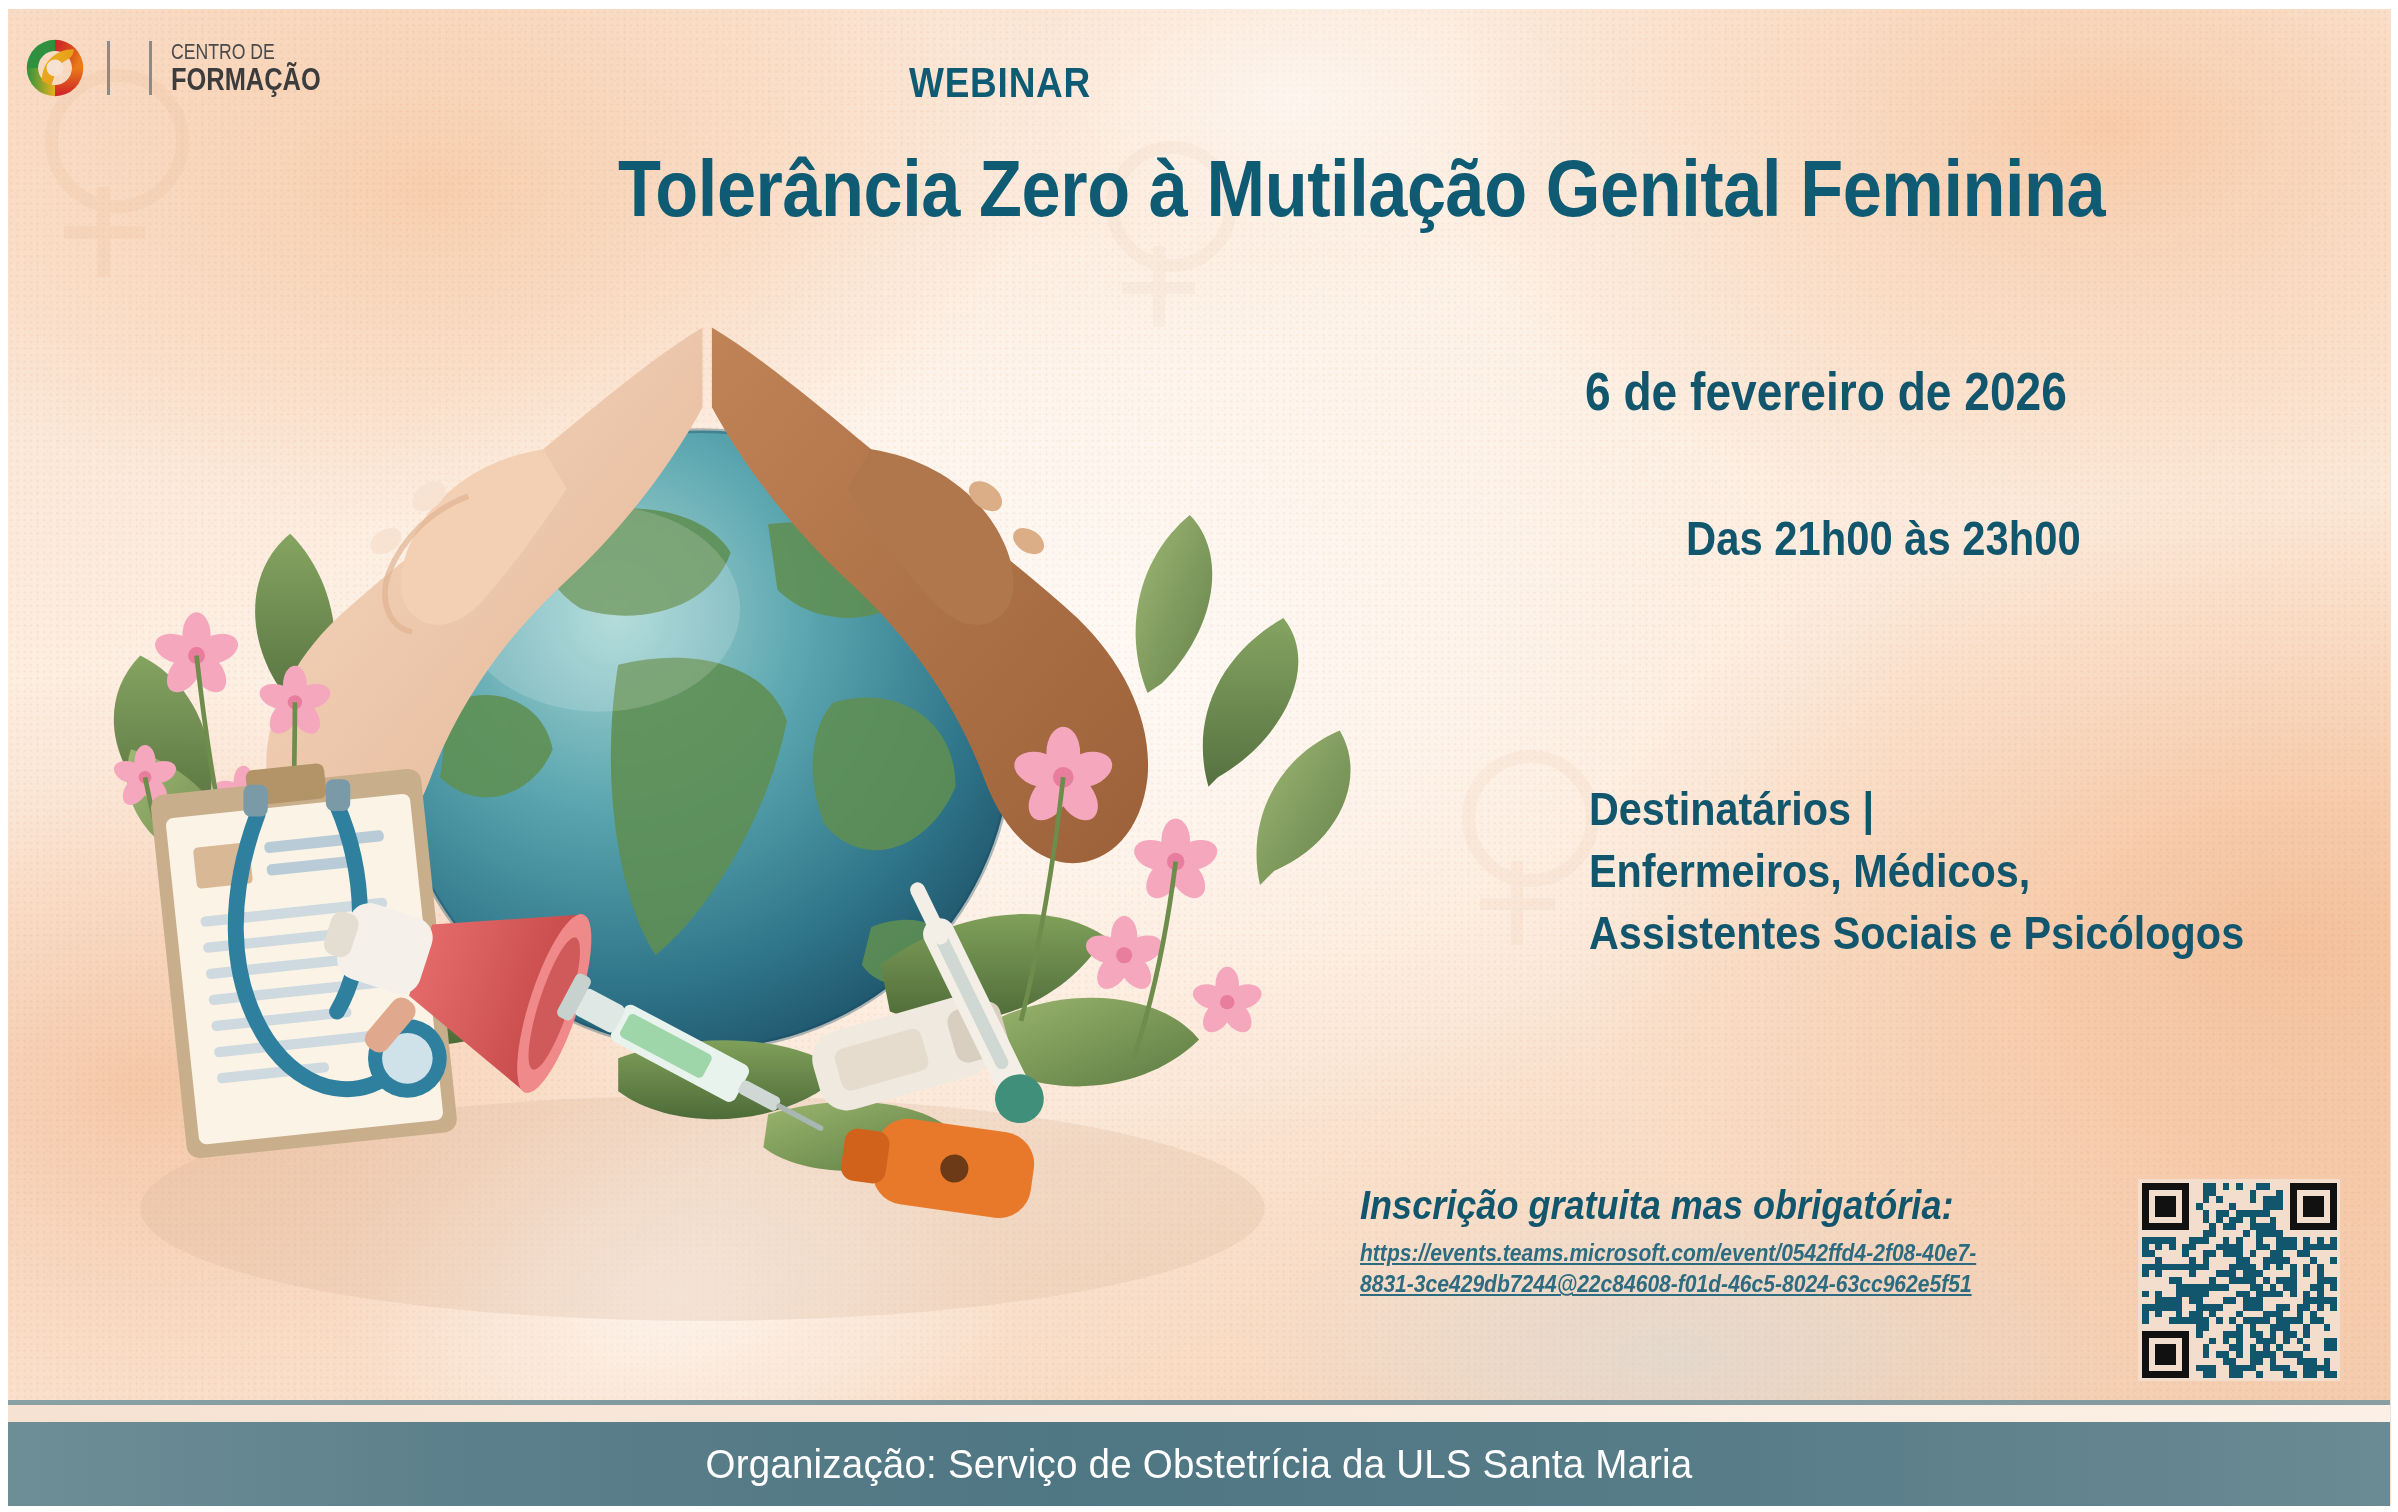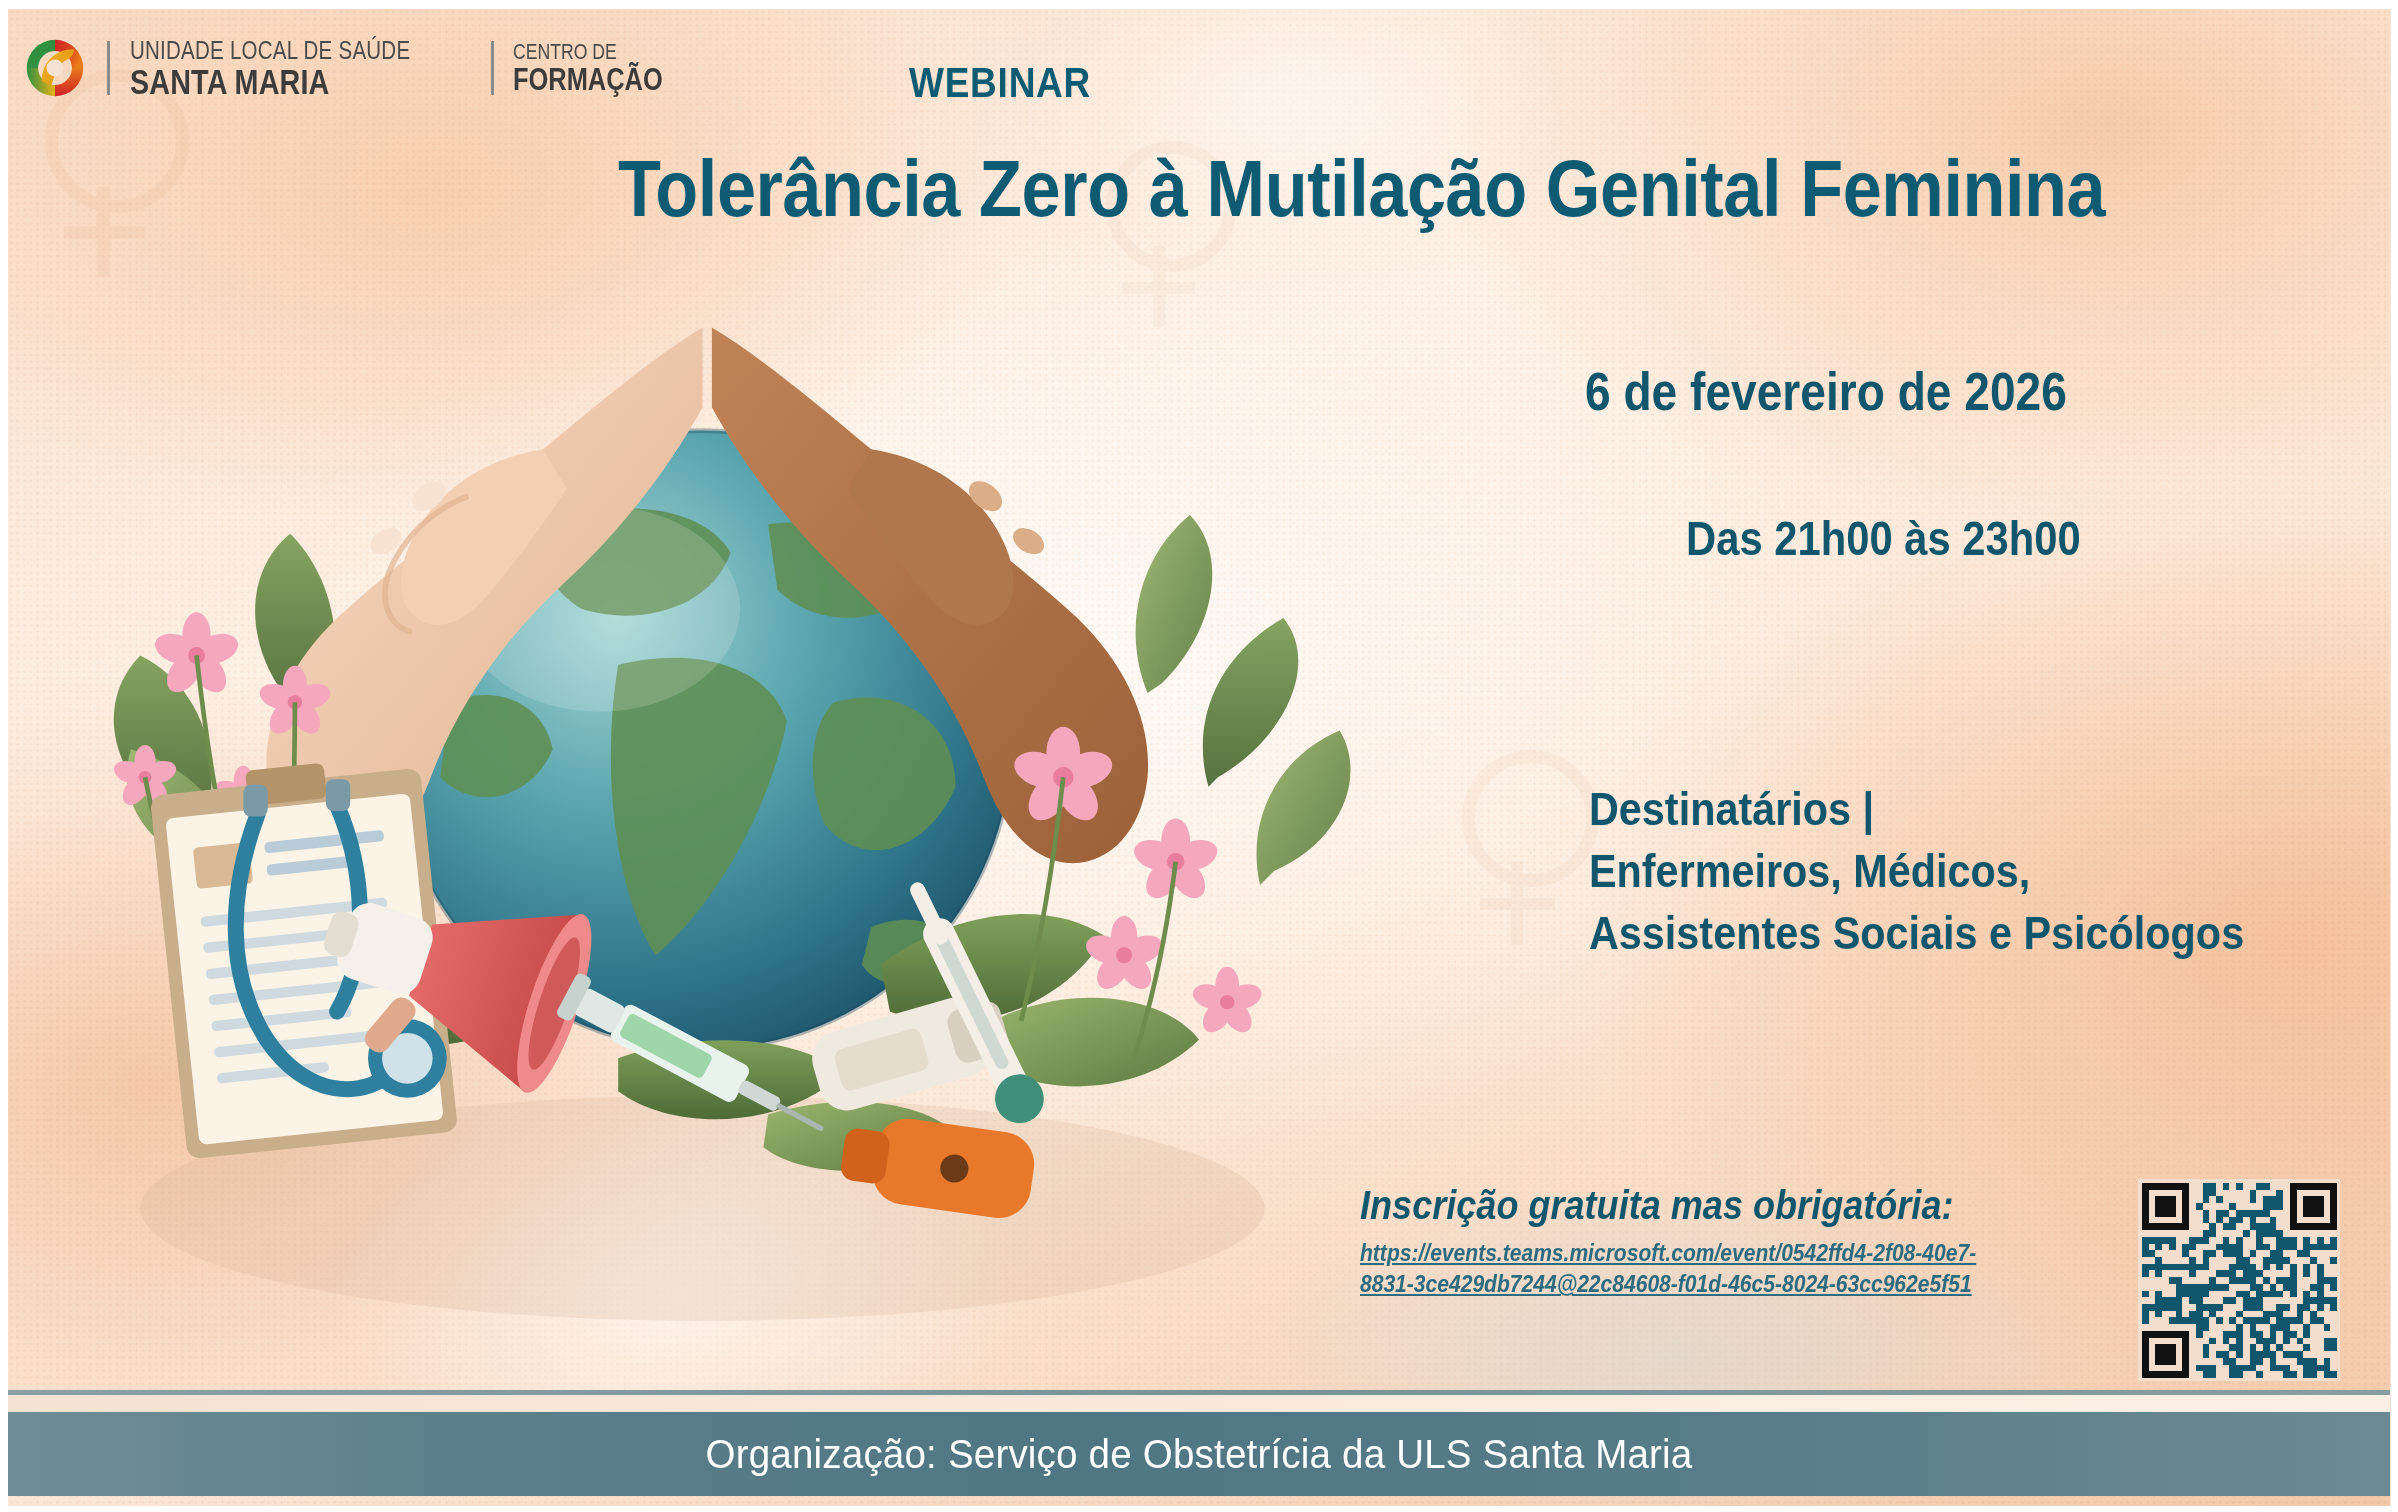--- a/index.html
+++ b/index.html
@@ -134,21 +134,21 @@
     font-size:23.4px;line-height:1.32;color:#2d6b80;
     text-decoration:underline;transform:scaleX(.9);transform-origin:left center;white-space:nowrap;
   }
 
   
   .qr{position:absolute;left:2138px;top:1179px;width:202px;height:202px;z-index:30;
       background:#f3ddcd;padding:3.7px;box-sizing:border-box;}
 
   
   .footer-band{
-    position:absolute;left:8.4px;bottom:16px;width:2382px;height:84px;z-index:40;
+    position:absolute;left:8.4px;bottom:6px;width:2382px;height:84px;z-index:40;
     background:linear-gradient(90deg,#6e8e96 0%,#5d818c 18%,#4f7683 44%,#567c88 70%,#6b8a93 100%);
   }
   .footer-band::before{
     content:"";position:absolute;left:0;top:-17px;width:100%;height:17px;
     background:linear-gradient(90deg,rgba(246,226,210,.95),rgba(252,242,233,.95));
   }
   .footer-band::after{
     content:"";position:absolute;left:0;top:-22.5px;width:100%;height:5.6px;
     background:linear-gradient(90deg,#7d99a0,#6c8b95,#7d99a0);opacity:.9;
   }
@@ -216,24 +216,20 @@
         </defs>
         <path d="M34 4 A30 30 0 0 1 64 34 L52 34 A18 18 0 0 0 34 16 Z" fill="url(#gTop)"></path>
         <path d="M64 34 A30 30 0 0 1 34 64 L34 52 A18 18 0 0 0 52 34 Z" fill="url(#gRight)"></path>
         <path d="M34 4 A30 30 0 0 0 4 34 L16 34 A18 18 0 0 1 34 16 Z" fill="#2f9140"></path>
         <path d="M4 34 A30 30 0 0 0 34 64 L34 52 A18 18 0 0 1 16 34 Z" fill="url(#gBot)"></path>
         <path d="M20 48 C 20 28, 34 14, 54 14 C 54 24, 46 24, 40 30 C 34 36, 33 46, 30 52 Z" fill="url(#gInner)" opacity="0.97"></path>
         <circle cx="34" cy="34" r="9" fill="#f6e2d2"></circle>
       </svg>
     </div>
     <div class="logo-divider"></div>
-    <div class="logo-block">
-      <div class="logo-line1">UNIDADE LOCAL DE SAÚDE</div>
-      <div class="logo-line2">SANTA MARIA</div>
-    </div>
     <div class="logo-divider two"></div>
     <div class="logo-block">
       <div class="logo-small1">CENTRO DE</div>
       <div class="logo-small2">FORMAÇÃO</div>
     </div>
   </div>
 
   <div class="webinar">WEBINAR</div>
   <div class="title">Tolerância Zero à Mutilação Genital Feminina</div>
 

